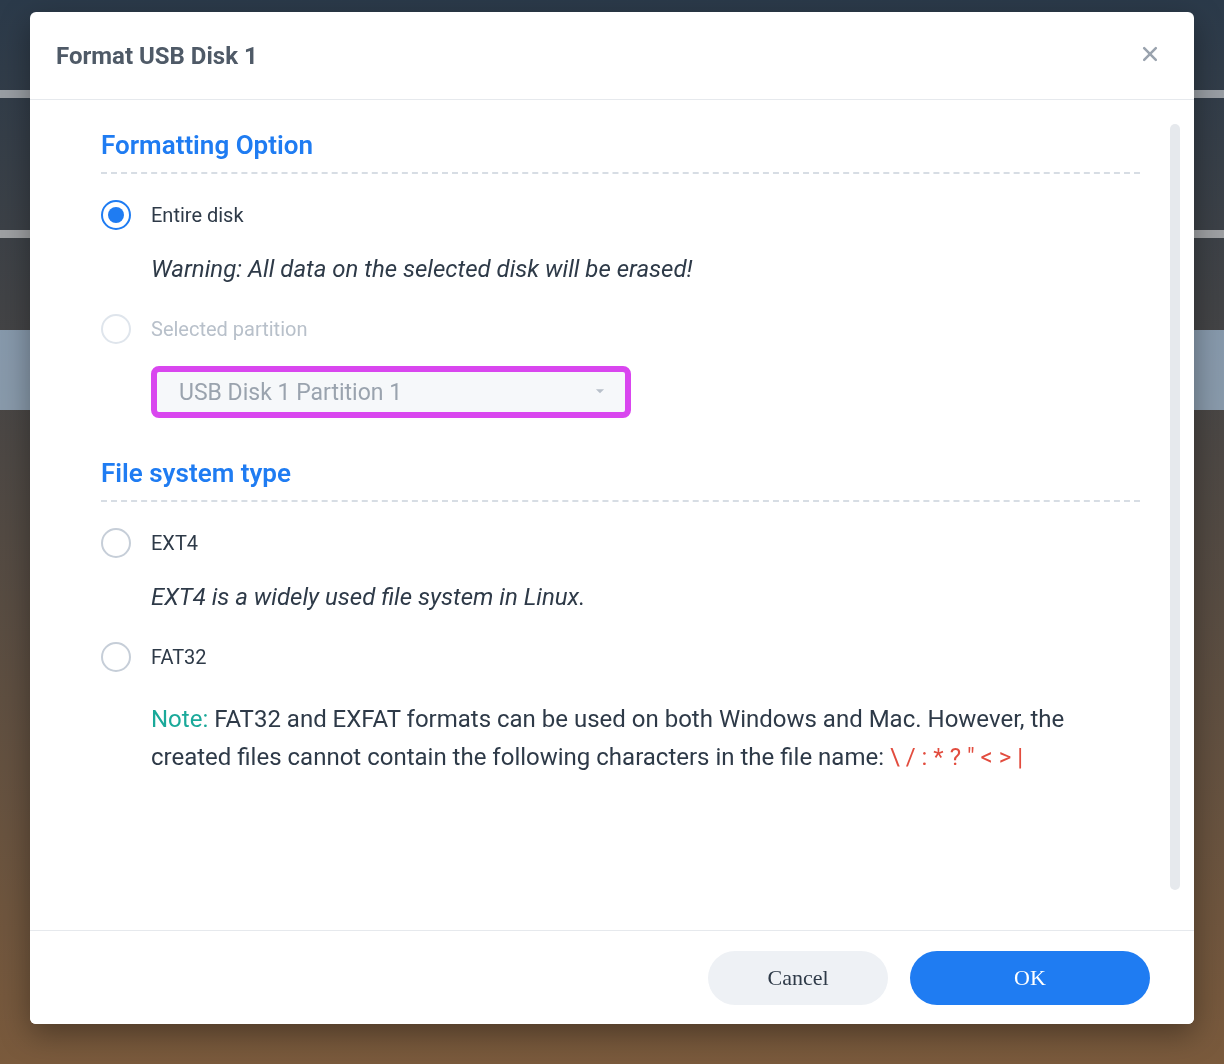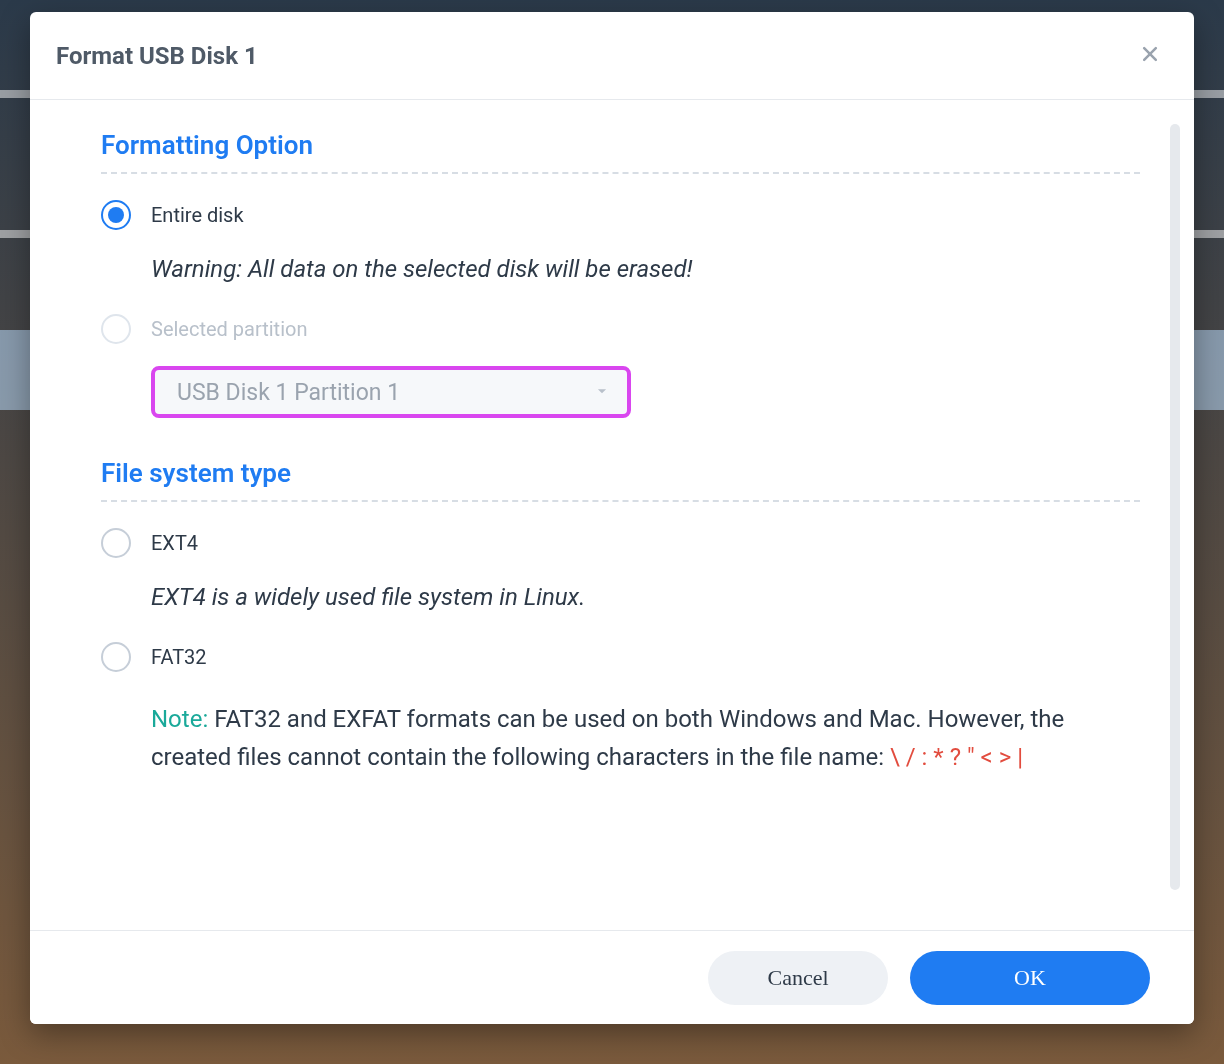--- a/index.html
+++ b/index.html
@@ -129,21 +129,21 @@
     font-size: 24px;
     color: #2e3a48;
     line-height: 34px;
     margin-bottom: 28px;
     font-style: italic;
   }
   .dropdown {
     margin-left: 50px;
     width: 480px;
     height: 52px;
-    border: 4px solid #d946ef;
+    border: 6px solid #d946ef;
     border-radius: 8px;
     background: #f6f8fa;
     display: flex;
     align-items: center;
     justify-content: space-between;
     padding: 0 18px 0 22px;
     margin-bottom: 40px;
     cursor: default;
   }
   .dropdown-text {

